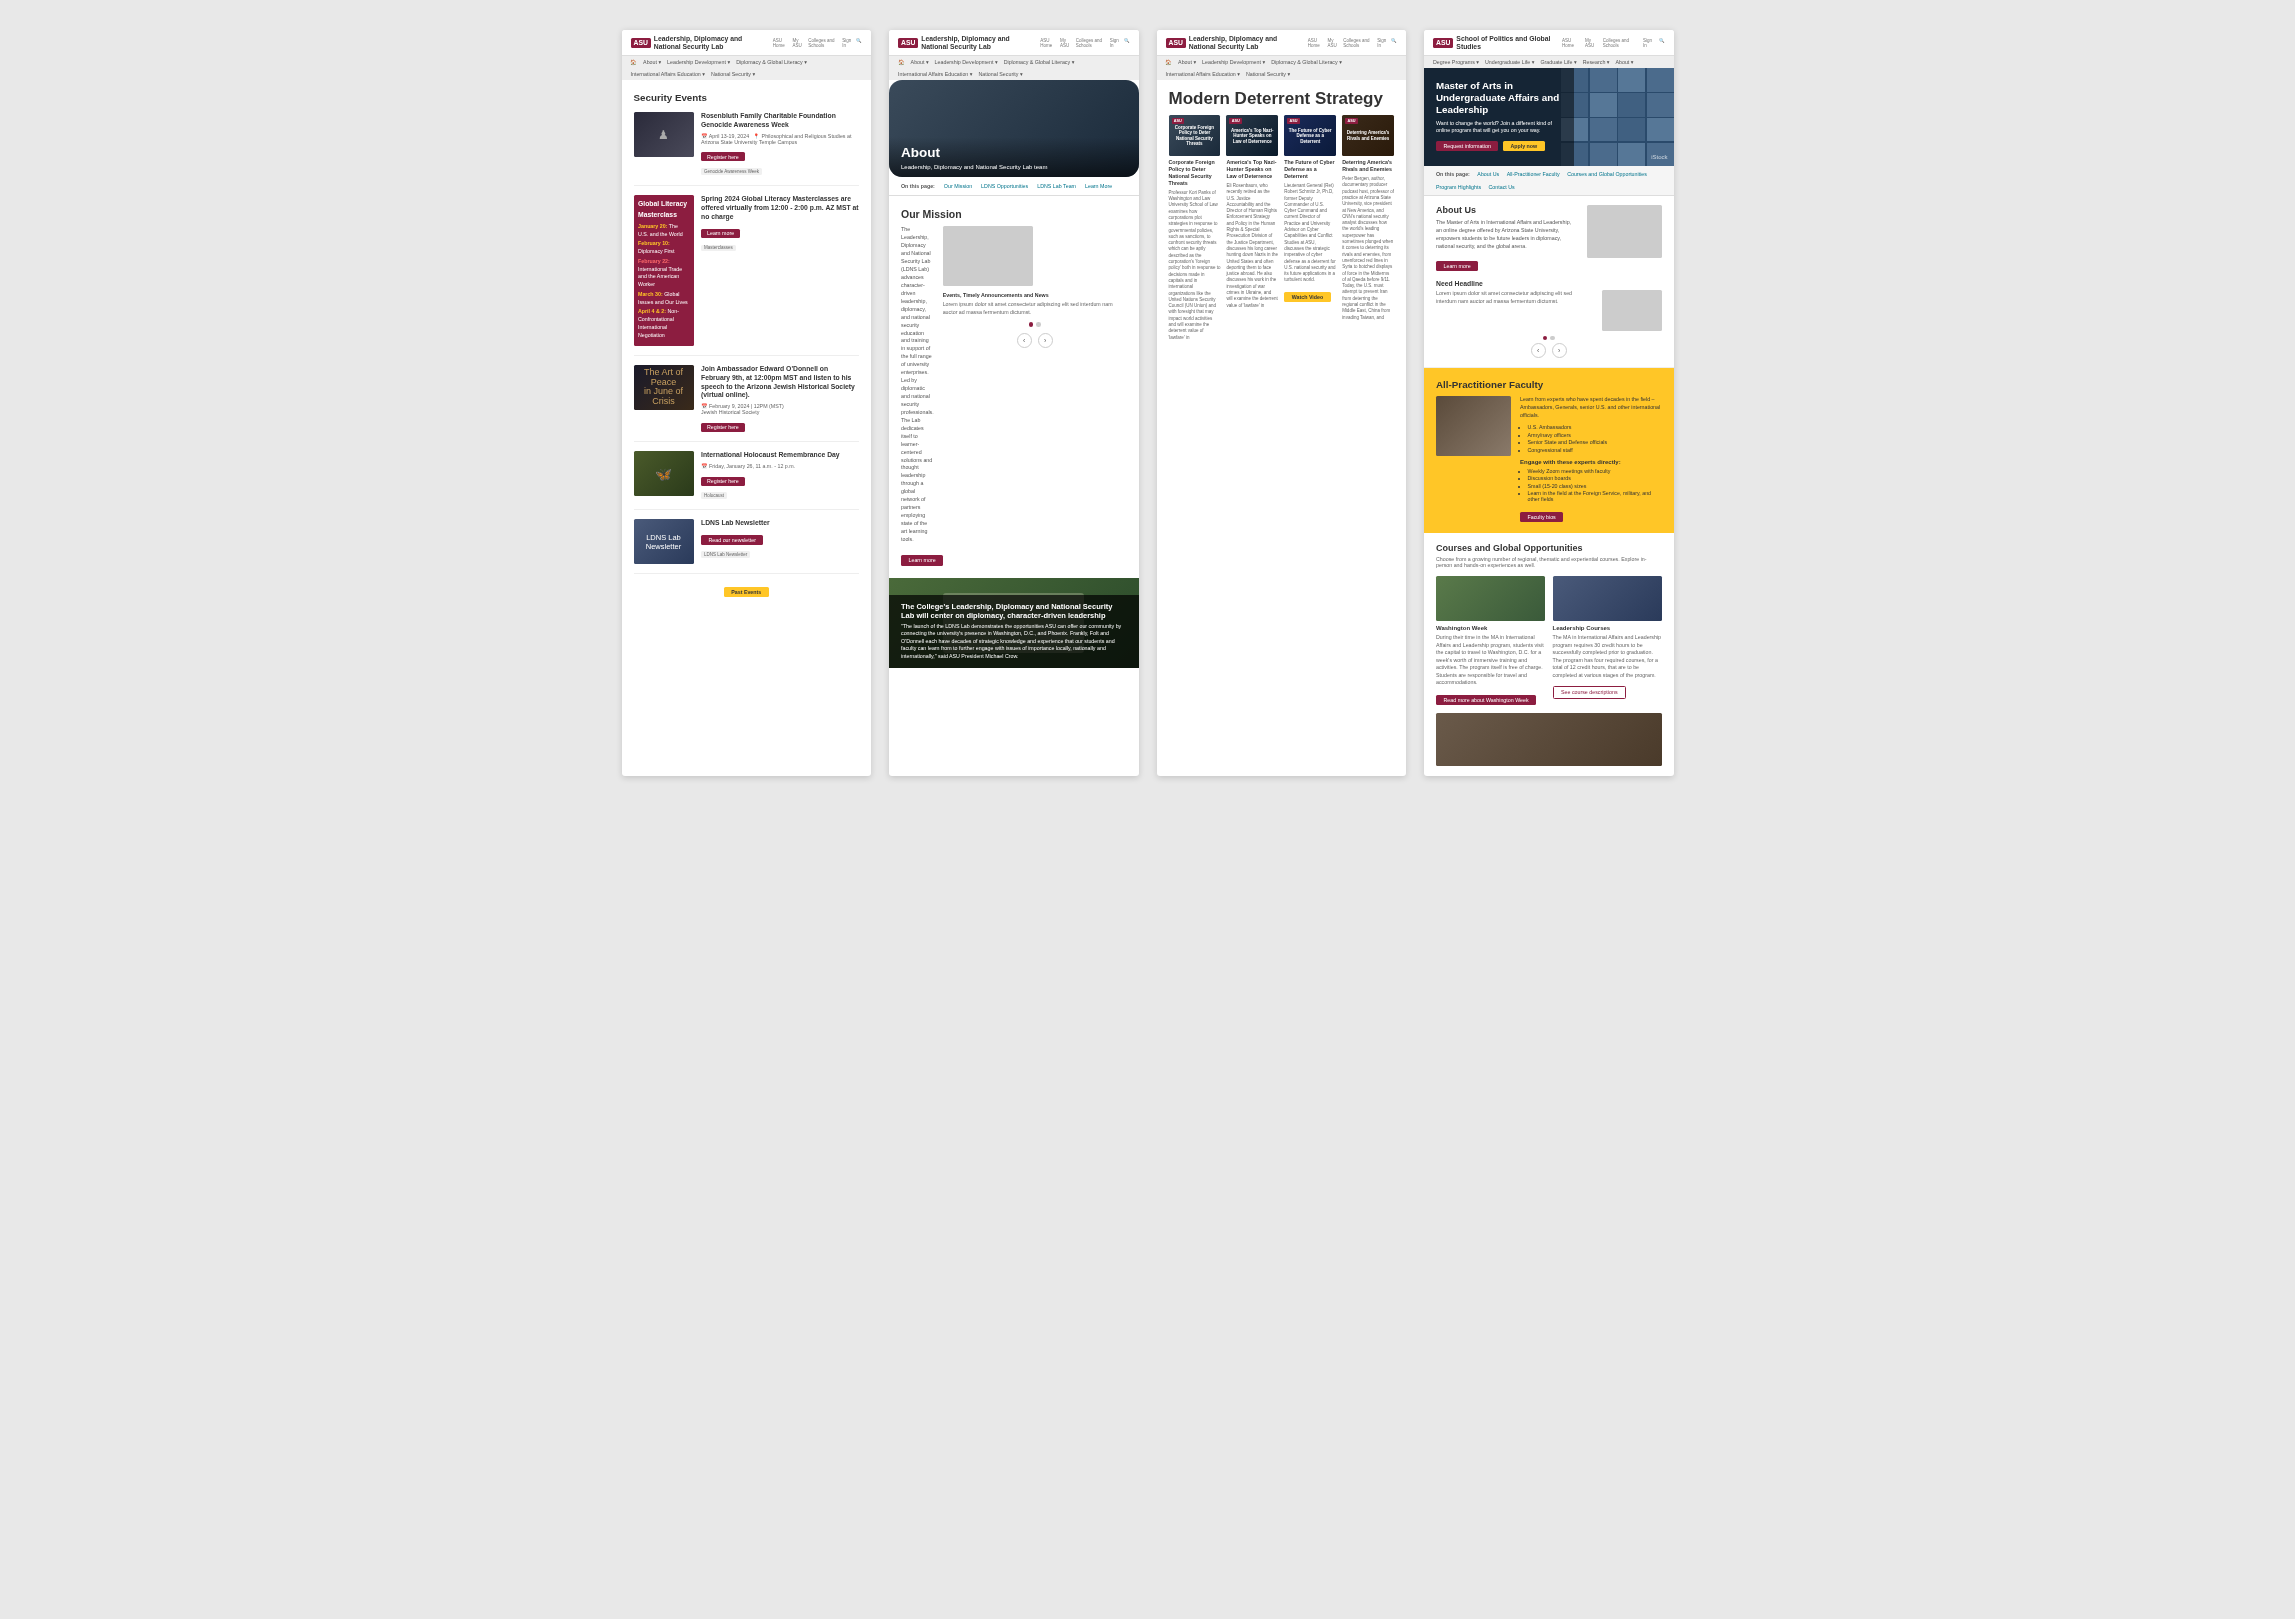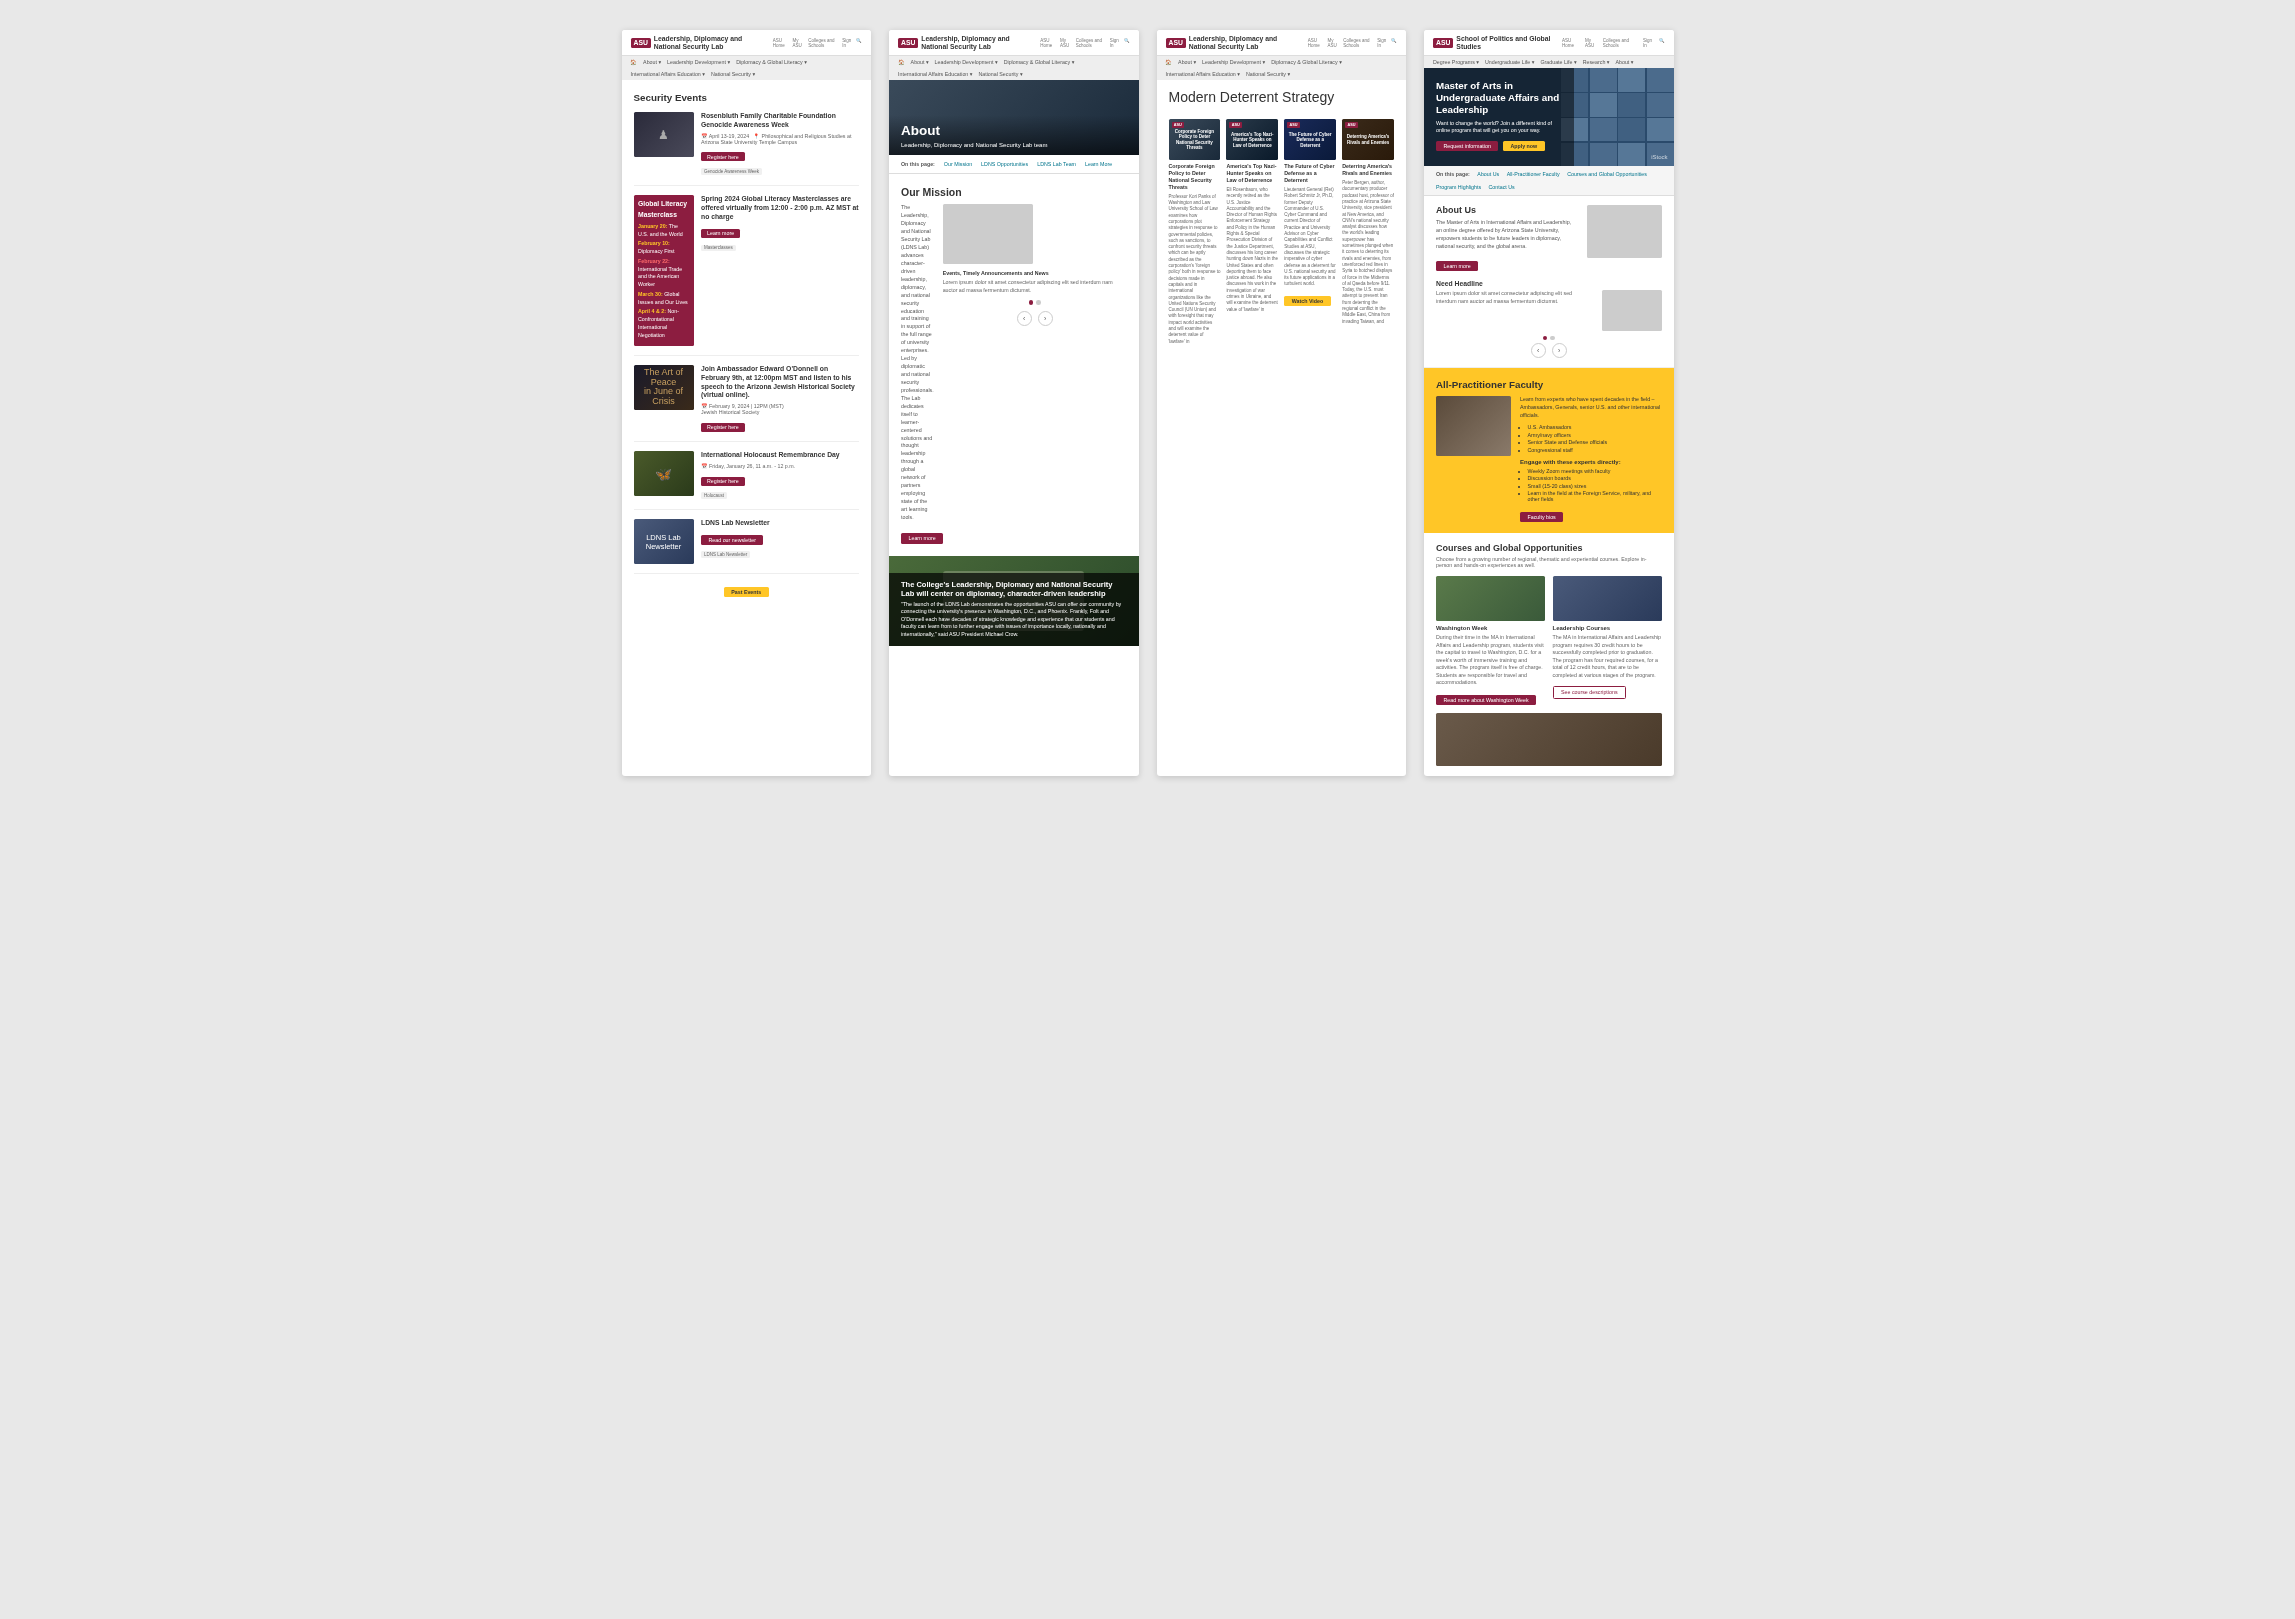--- a/index.html
+++ b/index.html
@@ -322,24 +322,24 @@
     .building-title {
       font-size: 7.5px;
       font-weight: bold;
       margin-bottom: 3px;
     }
     .building-text {
       font-size: 5.3px;
       line-height: 1.4;
     }
     .modern-deterrent-title {
-      font-size: 14px;
-      font-weight: normal;
-      color: #333;
-      padding: 9px 12px 14px;
+      font-size: 17px;
+      font-weight: bold;
+      color: #333;
+      padding: 9px 12px 6px;
     }
     .video-cards {
       display: flex;
       gap: 6px;
       padding: 0 12px 9px;
       overflow-x: hidden;
     }
     .video-card {
       flex: 1;
       min-width: 0;
@@ -752,21 +752,21 @@
     </div>
     <div style="background:#eee; padding:3px 9px; display:flex; gap:6px; flex-wrap:wrap;">
       <span class="nav-link">🏠</span>
       <span class="nav-link">About ▾</span>
       <span class="nav-link">Leadership Development ▾</span>
       <span class="nav-link">Diplomacy &amp; Global Literacy ▾</span>
       <span class="nav-link">International Affairs Education ▾</span>
       <span class="nav-link">National Security ▾</span>
     </div>
 
-    <div class="hero-banner" style="height:75px;">
+    <div class="hero-banner" style="height:97px;border-radius:13px;">
       <div class="hero-bg" style="background: linear-gradient(135deg, #3a4a5a 0%, #1a2a3a 100%);"></div>
       <div class="hero-overlay" style="padding:7.5px 12px;">
         <div class="hero-title" style="font-size:13.5px;">About</div>
         <div class="hero-subtitle">Leadership, Diplomacy and National Security Lab team</div>
       </div>
     </div>
 
     <div class="on-this-page">
       <span class="on-this-page-label">On this page:</span>
       <span class="on-this-page-link">Our Mission</span>

